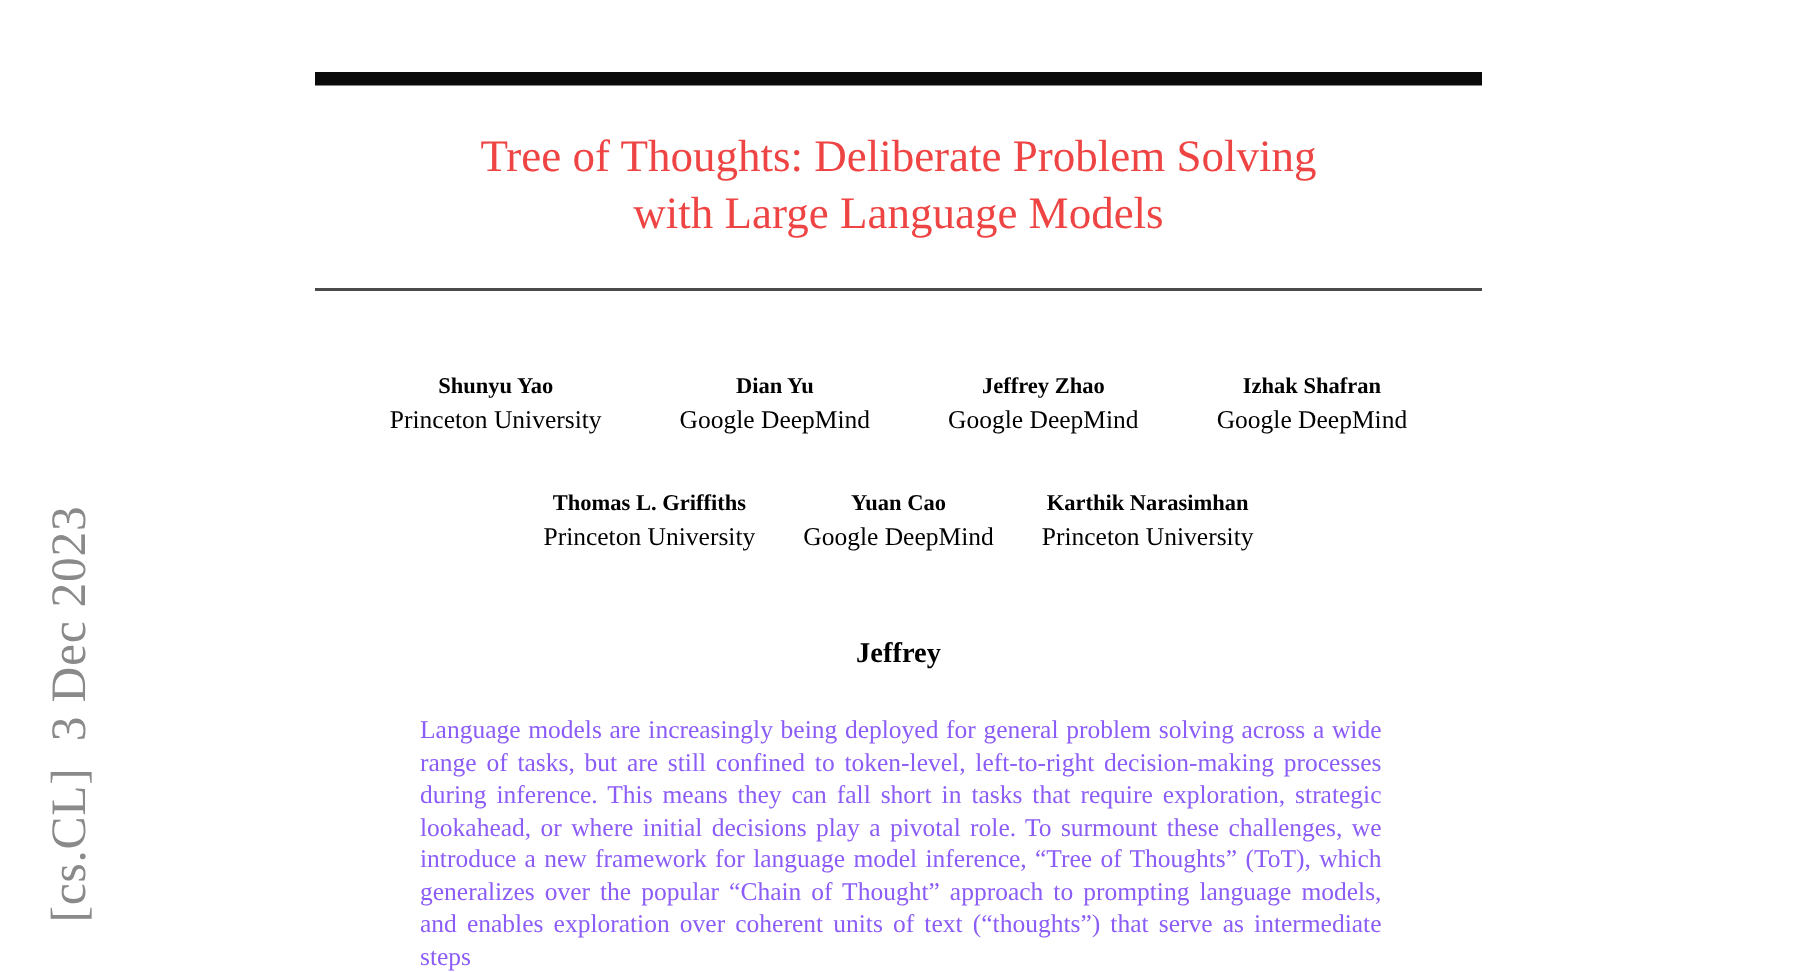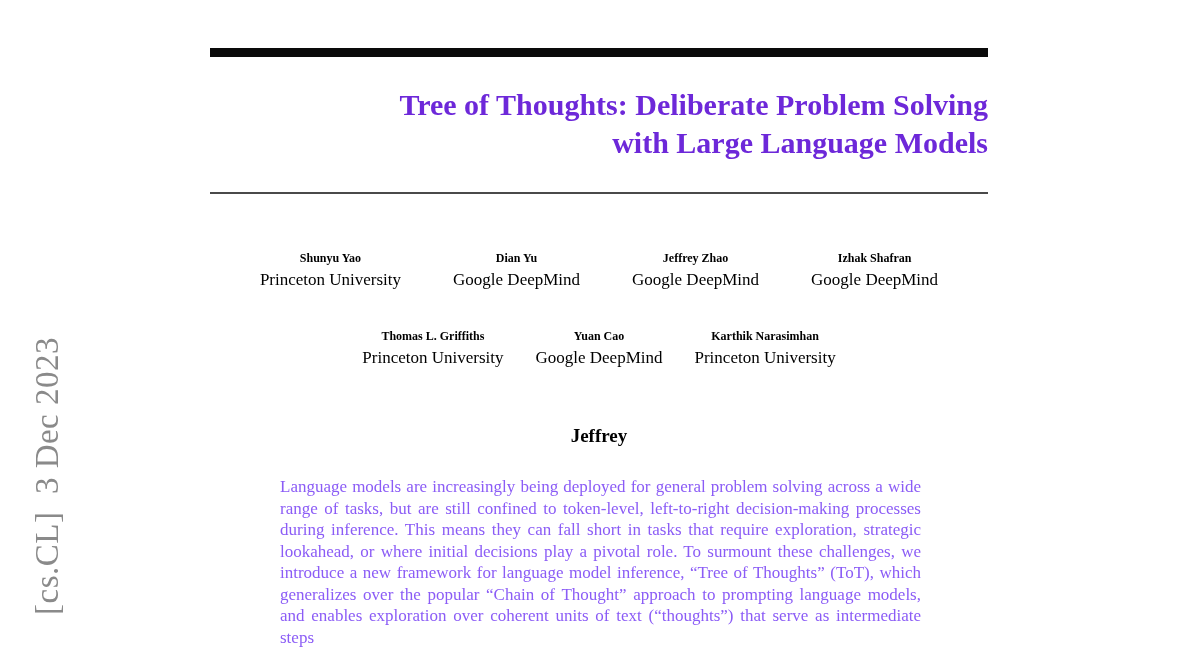--- a/index.html
+++ b/index.html
@@ -32,25 +32,25 @@
     top: 48px;
     width: 778px;
     height: 9px;
     background: #0a0a0a;
   }
   .title {
     position: absolute;
     left: 210px;
     top: 86px;
     width: 778px;
-    text-align: right;
-    font-weight: 700;
+    text-align: center;
+    font-weight: 400;
     font-size: 30px;
     line-height: 38px;
-    color: #6d28d9;
+    color: #ef4444;
   }
   .rule-mid {
     position: absolute;
     left: 210px;
     top: 192px;
     width: 778px;
     height: 2px;
     background: #4a4a4a;
   }
   .authors {
@@ -58,21 +58,21 @@
     left: 210px;
     width: 778px;
     display: flex;
     justify-content: center;
   }
   .authors.row1 { top: 248px; gap: 52px; }
   .authors.row2 { top: 326px; gap: 32px; }
   .author { text-align: center; }
   .aname {
     font-weight: 700;
-    font-size: 12px;
+    font-size: 15px;
     line-height: 21px;
     white-space: nowrap;
   }
   .aaff {
     font-size: 17px;
     line-height: 21px;
     white-space: nowrap;
   }
   .abstract-head {
     position: absolute;

